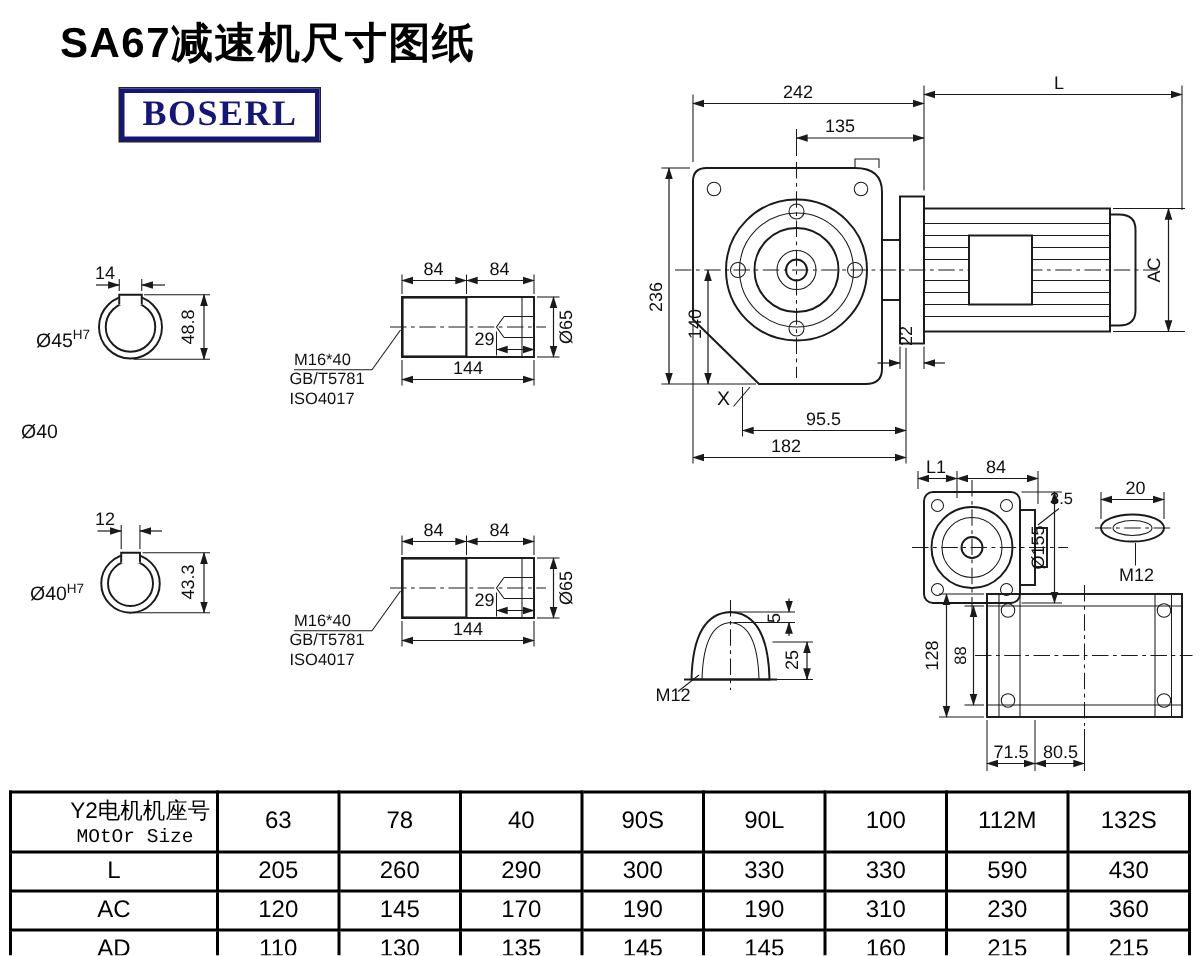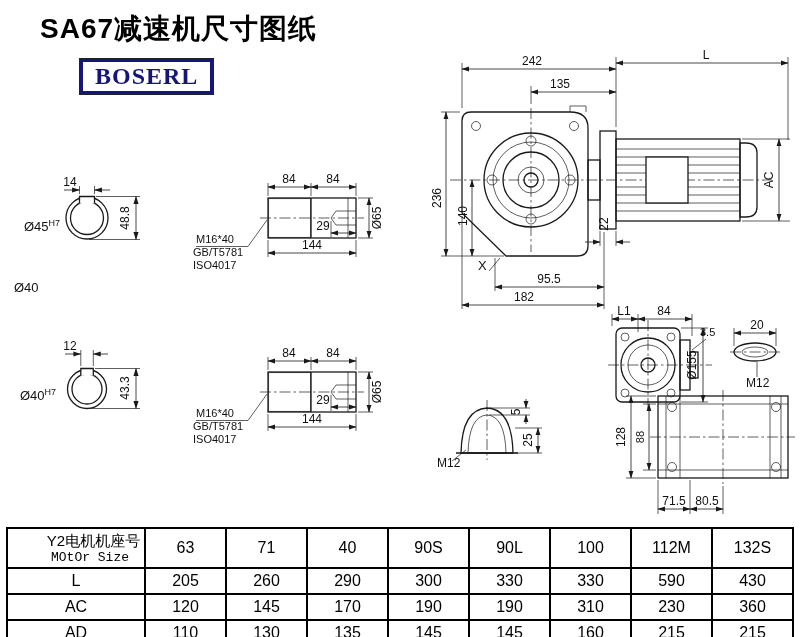--- a/index.html
+++ b/index.html
@@ -314,21 +314,21 @@
         <col>
         <col>
       </colgroup>
     <tbody>
       <tr class="hdr">
         <td>
           <div class="cn">Y2电机机座号</div>
           <div class="en">MOtOr Size</div>
         </td>
         <td>63</td>
-        <td>71</td>
+        <td>78</td>
         <td>40</td>
         <td>90S</td>
         <td>90L</td>
         <td>100</td>
         <td>112M</td>
         <td>132S</td>
       </tr>
       <tr>
         <td>L</td>
         <td>205</td>

